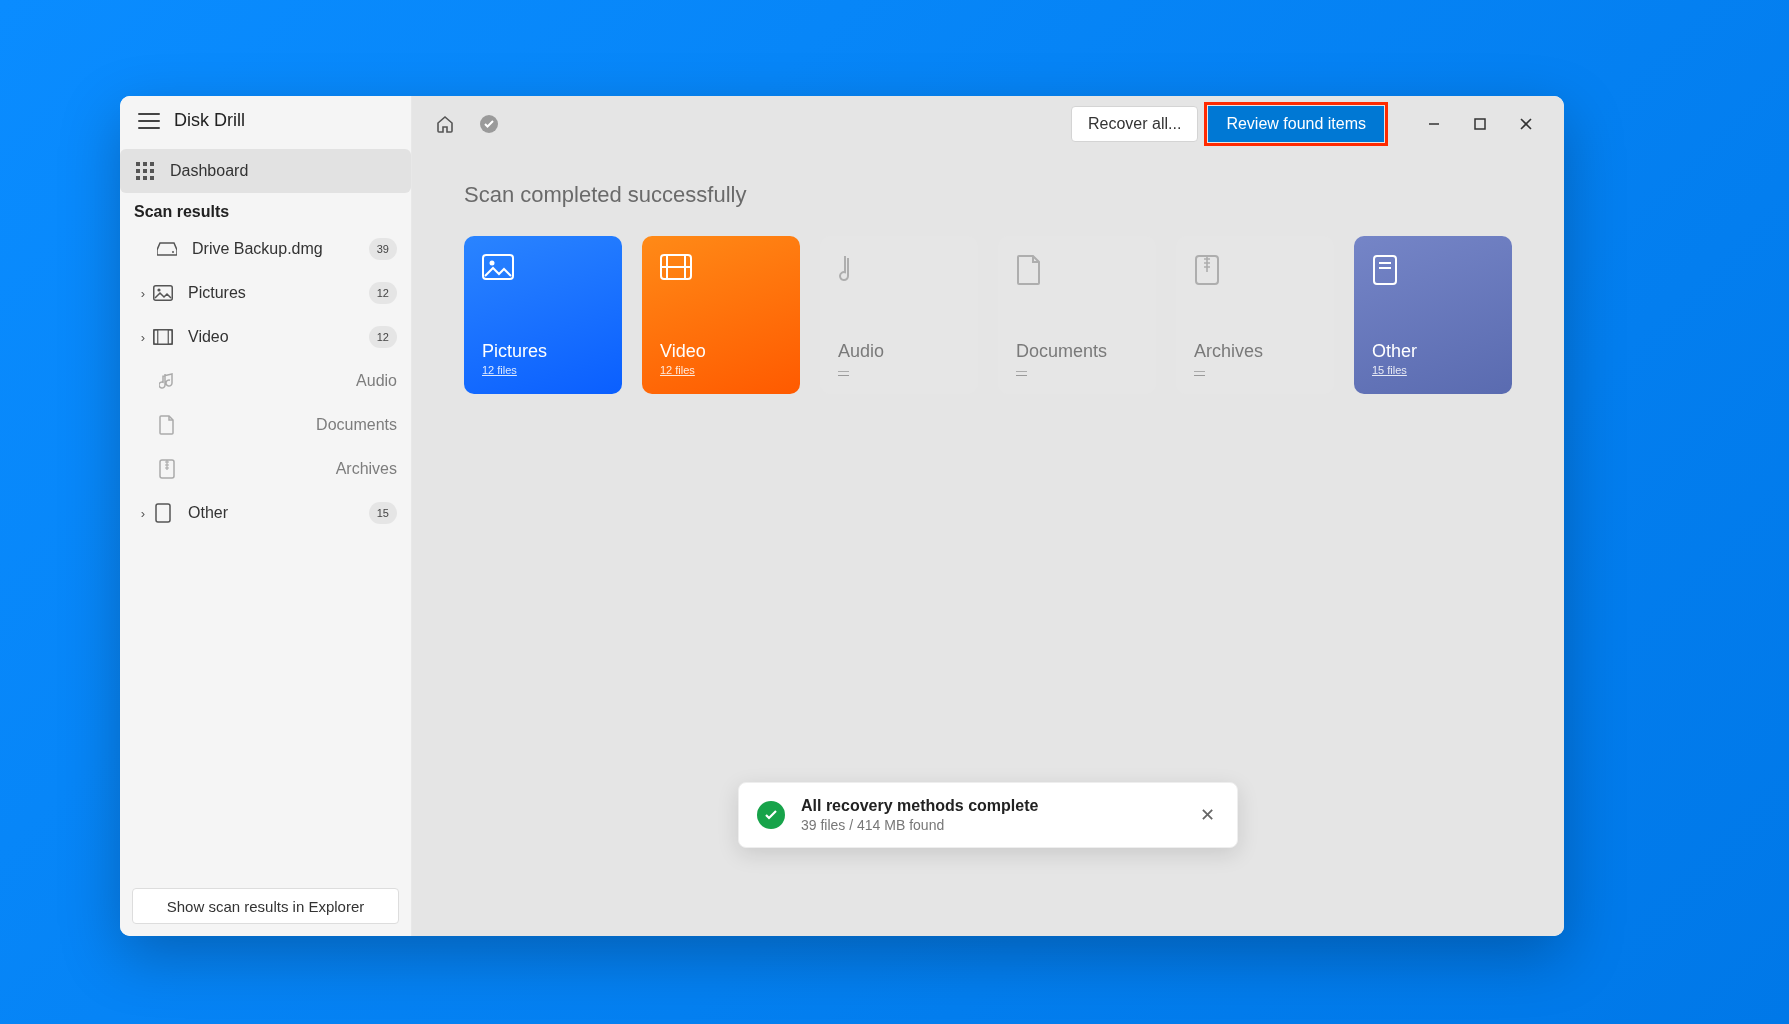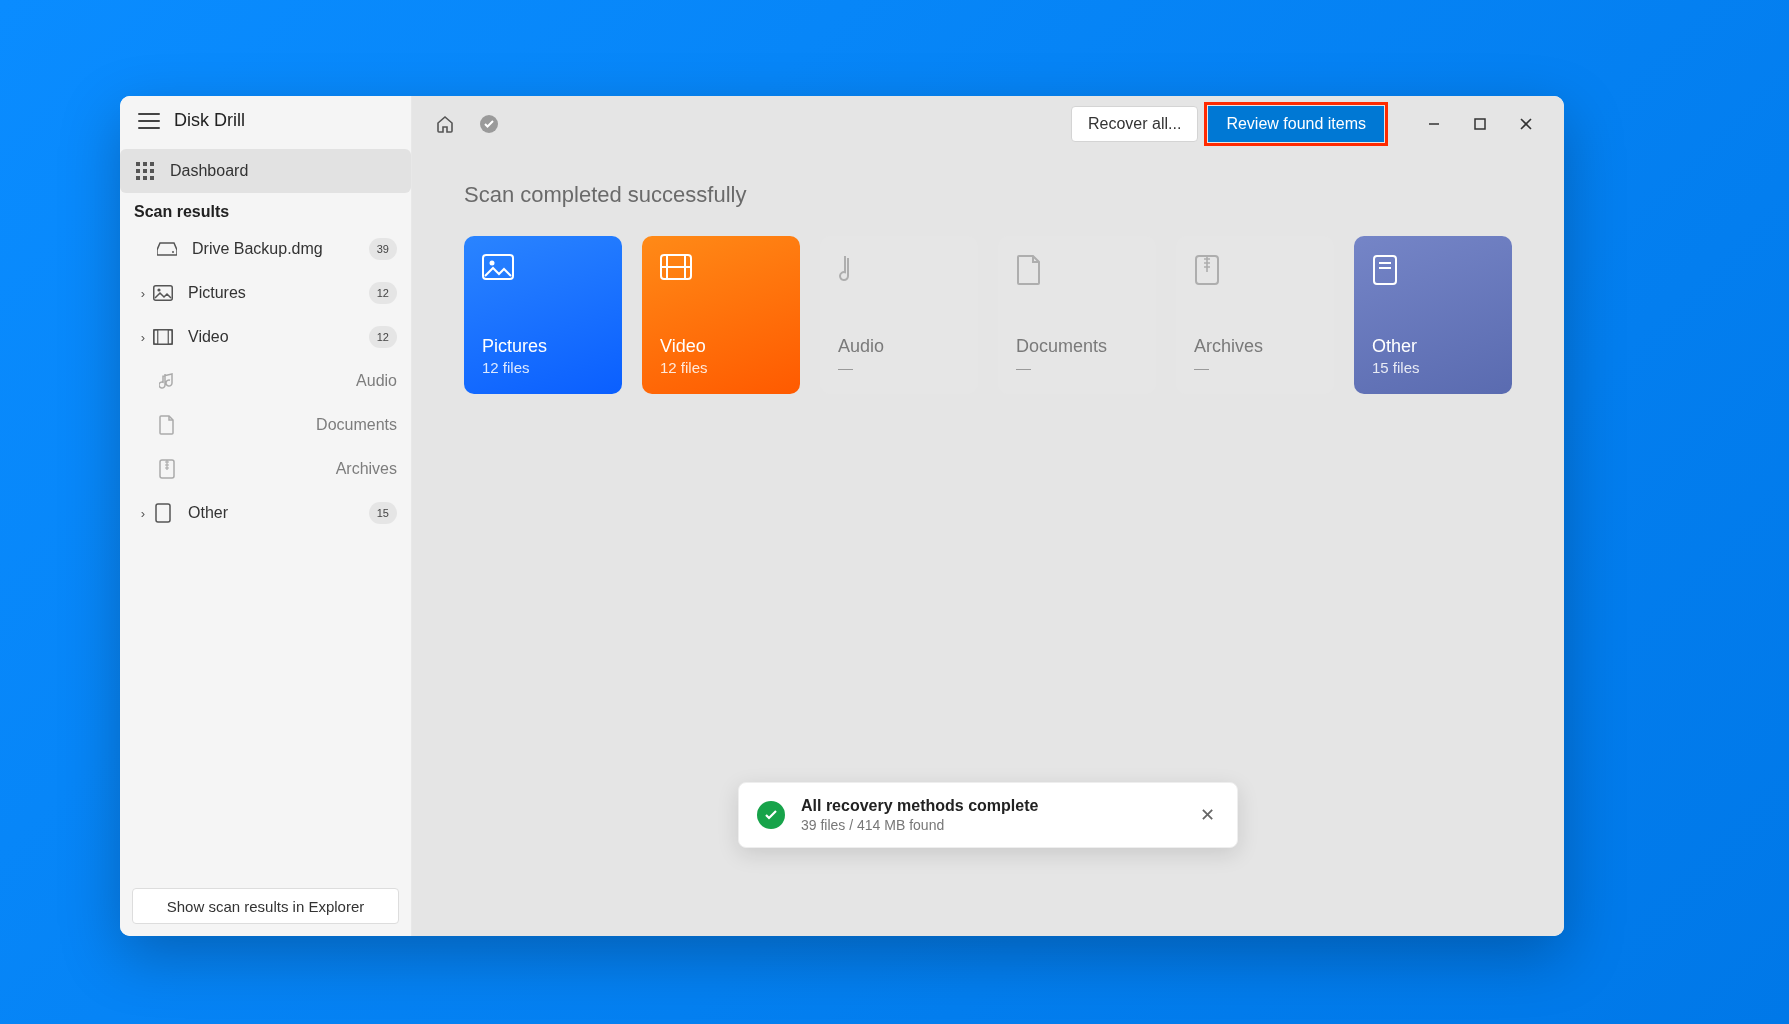--- a/index.html
+++ b/index.html
@@ -134,21 +134,21 @@
   .card {
     width: 158px; height: 158px;
     border-radius: 10px;
     padding: 18px;
     display: flex; flex-direction: column;
     cursor: pointer;
     position: relative;
   }
   .card .c-icon { width: 32px; height: 32px; margin-bottom: auto; }
   .card .c-title { font-size: 18px; font-weight: 500; }
-  .card .c-sub { font-size: 15px; margin-top: 2px; }
+  .card .c-sub { font-size: 11px; margin-top: 2px; text-decoration: underline; }
   .card.blue   { background: linear-gradient(160deg, #2a84ff, #0a5fff); color: #fff; }
   .card.orange { background: linear-gradient(160deg, #ff8a17, #ff5a00); color: #fff; }
   .card.gray   { background: #e6e6e6; color: #8a8a8a; }
   .card.gray .c-title { color: #7a7a7a; }
   .card.gray .c-sub { color: #9a9a9a; }
   .card.slate  { background: linear-gradient(160deg, #7585c7, #5a6bb0); color: #fff; }
   .card.blue .c-sub, .card.orange .c-sub, .card.slate .c-sub { opacity: 0.85; }
   
   .toast {
     position: absolute;

